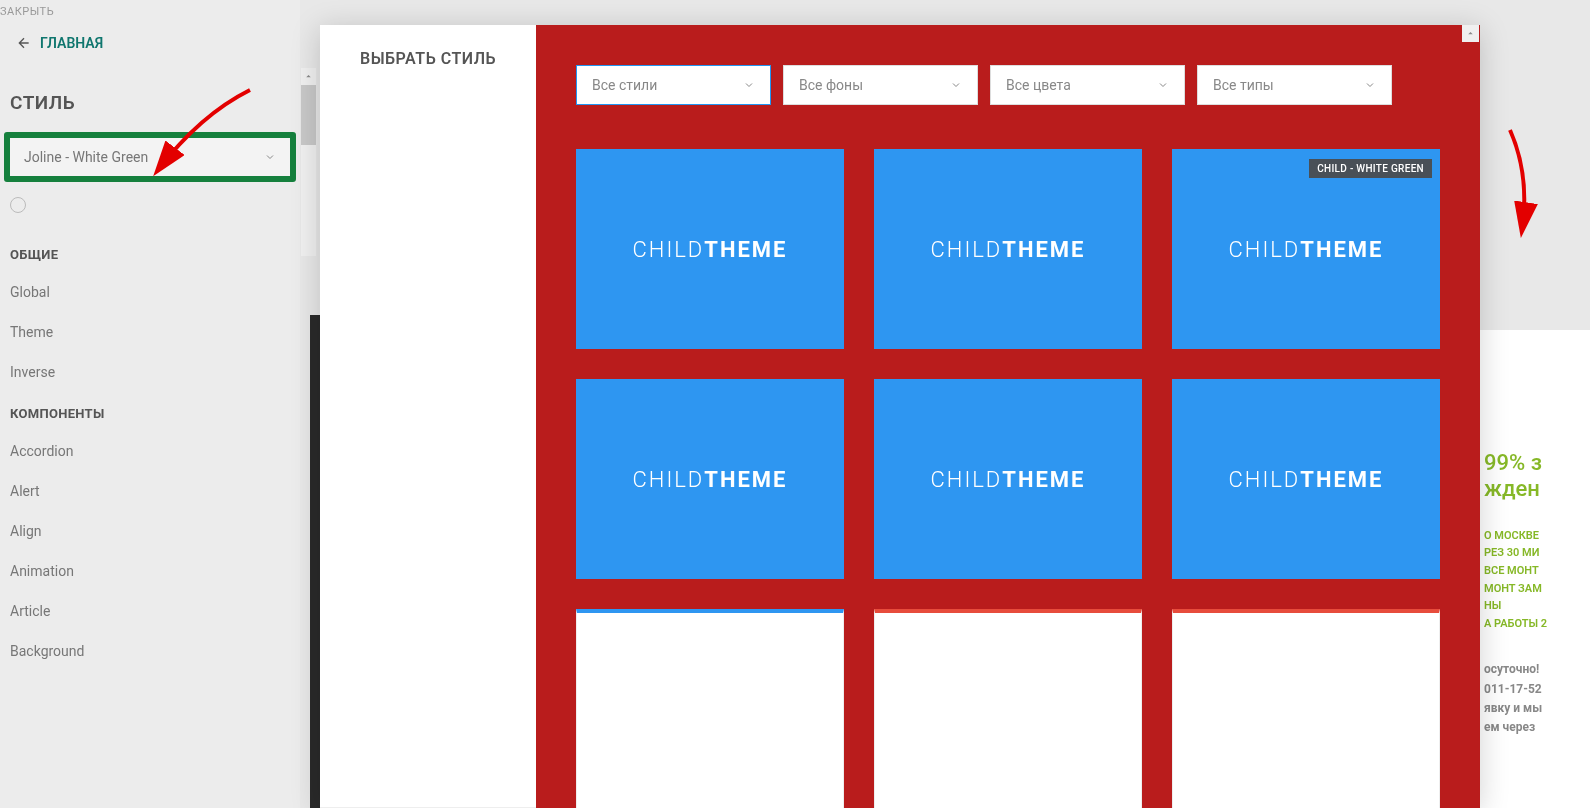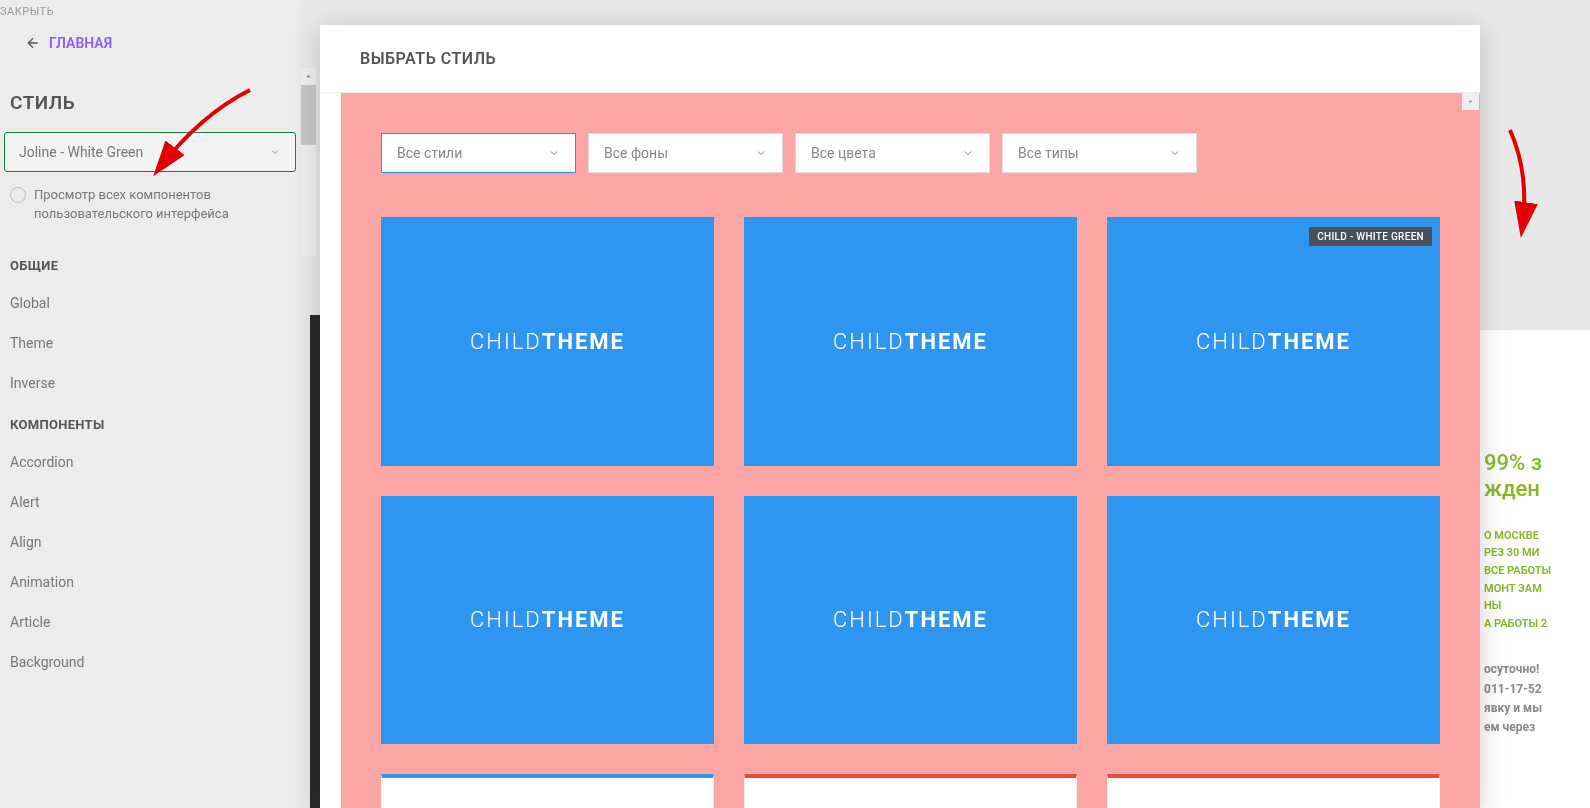--- a/index.html
+++ b/index.html
@@ -1,47 +1,47 @@
 <!DOCTYPE html>
 <html><head>
   <meta charset="utf-8">
   <style>
     * { margin: 0; padding: 0; box-sizing: border-box; }
     body { font-family: -apple-system, BlinkMacSystemFont, 'Segoe UI', Roboto, sans-serif; background: #ececec; overflow: hidden; width: 1590px; height: 808px; position: relative; }
     
     .sidebar { position: absolute; left: 0; top: 0; width: 300px; height: 808px; background: #ececec; overflow-y: auto; }
     .close-label { font-size: 11px; color: #999; padding: 5px 0; letter-spacing: 0.5px; }
-    .back-link { display: flex; align-items: center; gap: 8px; padding: 12px 25px; color: #8b5cf6; font-size: 14px; font-weight: 600; cursor: pointer; }
+    .back-link { display: flex; align-items: center; gap: 8px; padding: 12px 16px; color: #0f766e; font-size: 14px; font-weight: 600; cursor: pointer; }
     .back-link svg { width: 16px; height: 16px; }
     .section-title { font-size: 19px; font-weight: 600; color: #555; padding: 28px 10px 18px; letter-spacing: 0.5px; }
     
-    .style-select { margin: 0 4px 14px; border: 1px solid #15803d; border-radius: 3px; background: #f3f3f3; padding: 11px 14px; display: flex; justify-content: space-between; align-items: center; font-size: 14px; color: #777; cursor: pointer; }
+    .style-select { margin: 0 4px 14px; border: 6px solid #15803d; border-radius: 3px; background: #f3f3f3; padding: 11px 14px; display: flex; justify-content: space-between; align-items: center; font-size: 14px; color: #777; cursor: pointer; }
     .chevron { width: 12px; height: 12px; }
     
     .checkbox-row { display: flex; align-items: flex-start; gap: 8px; padding: 0 10px 20px; font-size: 13px; color: #777; line-height: 1.45; }
     .checkbox-circle { width: 16px; height: 16px; border-radius: 50%; border: 1.5px solid #bbb; flex-shrink: 0; margin-top: 1px; }
     
     .group-header { font-size: 13px; font-weight: 700; color: #555; padding: 14px 10px 10px; letter-spacing: 0.3px; }
     .nav-item { padding: 12px 10px; font-size: 14px; color: #777; cursor: pointer; }
     
     .main-area { position: absolute; left: 300px; top: 0; width: 1290px; height: 808px; background: #f5f5f5; }
     .preview-bg { position: absolute; left: 0; top: 0; right: 0; bottom: 0; background: #e8e8e8; }
     .dark-strip { position: absolute; left: 10px; top: 315px; width: 37px; height: 493px; background: #2a2a2a; }
     
     .right-content { position: absolute; right: 0; top: 330px; width: 110px; height: 568px; background: #fff; padding: 120px 0 0 4px; overflow: hidden; }
     .green-big { color: #86b827; font-size: 22px; font-weight: 500; line-height: 1.2; }
     .green-small { color: #86b827; font-size: 11px; font-weight: 600; line-height: 1.6; margin-top: 24px; }
     .gray-text { color: #888; font-size: 12px; line-height: 1.6; margin-top: 28px; font-weight: bold; }
     
-    .modal { position: absolute; left: 320px; top: 25px; width: 1160px; height: 783px; background: #fff; box-shadow: 0 4px 28px rgba(0,0,0,0.18); display: flex; flex-direction: column; }
+    .modal { position: absolute; left: 320px; top: 25px; width: 1160px; height: 783px; background: #fff; box-shadow: 0 4px 28px rgba(0,0,0,0.18); display: flex; flex-direction: row; }
     .modal-header { padding: 24px 40px; font-size: 16px; font-weight: 600; color: #555; letter-spacing: 0.5px; border-bottom: 1px solid #eee; }
     .modal-scroll-wrap { position: relative; flex: 1; overflow: hidden; }
     .scroll-up-btn { position: absolute; right: 1px; top: 0; width: 17px; height: 17px; background: #f0f0f0; display: flex; align-items: center; justify-content: center; cursor: pointer; z-index: 2; }
     .scroll-up-btn svg { width: 9px; height: 9px; }
-    .modal-body { height: 100%; overflow-y: auto; padding: 40px; background: #fca5a5; margin-left: 21px; }
+    .modal-body { height: 100%; overflow-y: auto; padding: 40px; background: #b91c1c; }
     
     .filters { display: flex; gap: 12px; margin-bottom: 44px; }
     .filter-select { width: 195px; border: 1px solid #ddd; padding: 11px 15px; font-size: 14px; color: #888; display: flex; justify-content: space-between; align-items: center; cursor: pointer; background: #fff; }
     .filter-select.active { border-color: #2196f3; }
     
     .theme-grid { display: grid; grid-template-columns: repeat(3, 1fr); gap: 30px; }
     .theme-card { position: relative; aspect-ratio: 1.34/1; cursor: pointer; }
     .theme-card.blue { background: #2e96f1; display: flex; align-items: center; justify-content: center; }
     .theme-card.white-red { background: #fff; border-top: 4px solid #e74c3c; border-left: 1px solid #eee; border-right: 1px solid #eee; }
     .theme-card.white-blue { background: #fff; border-top: 4px solid #2e96f1; border-left: 1px solid #eee; border-right: 1px solid #eee; }
@@ -73,21 +73,20 @@
 
   <div class="style-select">
     <span>Joline - White Green</span>
     <svg class="chevron" viewBox="0 0 24 24" fill="none" stroke="#888" stroke-width="2">
         <path d="M6 9l6 6 6-6"></path>
       </svg>
   </div>
 
   <div class="checkbox-row">
     <span class="checkbox-circle"></span>
-    <span>Просмотр всех компонентов пользовательского интерфейса</span>
   </div>
 
   <div id="nav-groups">
       <div class="group-header">ОБЩИЕ</div>
       <div class="nav-item">Global</div>
       <div class="nav-item">Theme</div>
       <div class="nav-item">Inverse</div>
       <div class="group-header">КОМПОНЕНТЫ</div>
       <div class="nav-item">Accordion</div>
       <div class="nav-item">Alert</div>
@@ -102,21 +101,21 @@
   <div class="preview-bg"></div>
   <div class="dark-strip"></div>
   <div class="right-content">
     <div class="green-big">
       <div>99% з</div>
       <div>жден</div>
     </div>
     <div class="green-small" id="green-lines">
         <div>О МОСКВЕ</div>
         <div>РЕЗ 30 МИ</div>
-        <div>ВСЕ РАБОТЫ</div>
+        <div>ВСЕ МОНТ</div>
         <div>МОНТ ЗАМ</div>
         <div>НЫ</div>
         <div>А РАБОТЫ 2</div>
       </div>
     <div class="gray-text" id="gray-lines">
         <div>осуточно!</div>
         <div>011-17-52</div>
         <div>явку и мы</div>
         <div>ем через</div>
       </div>

